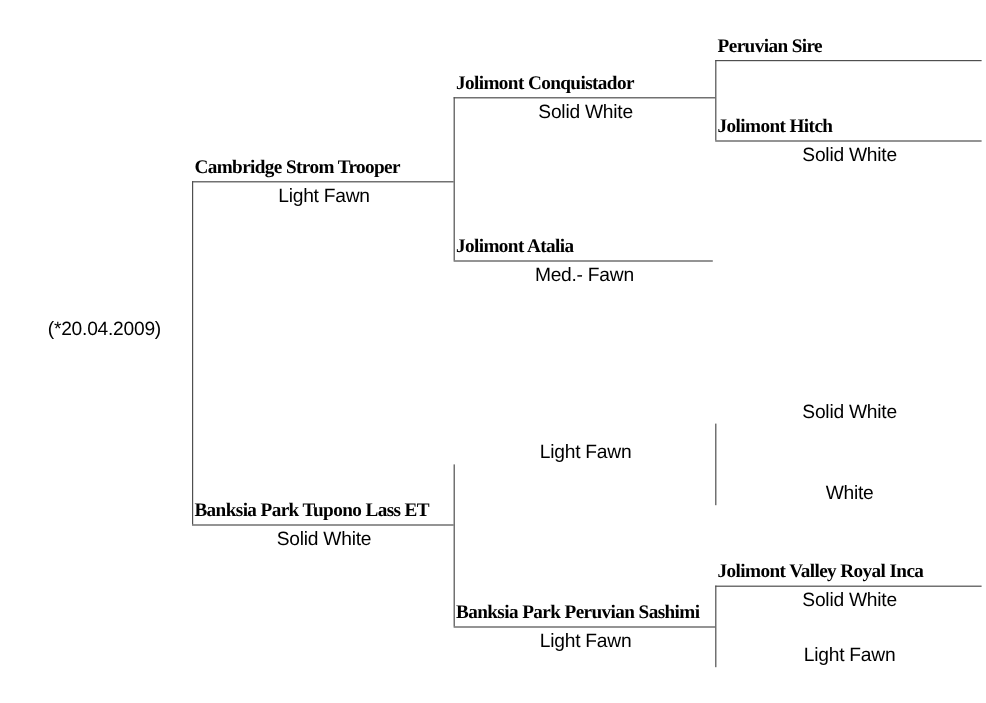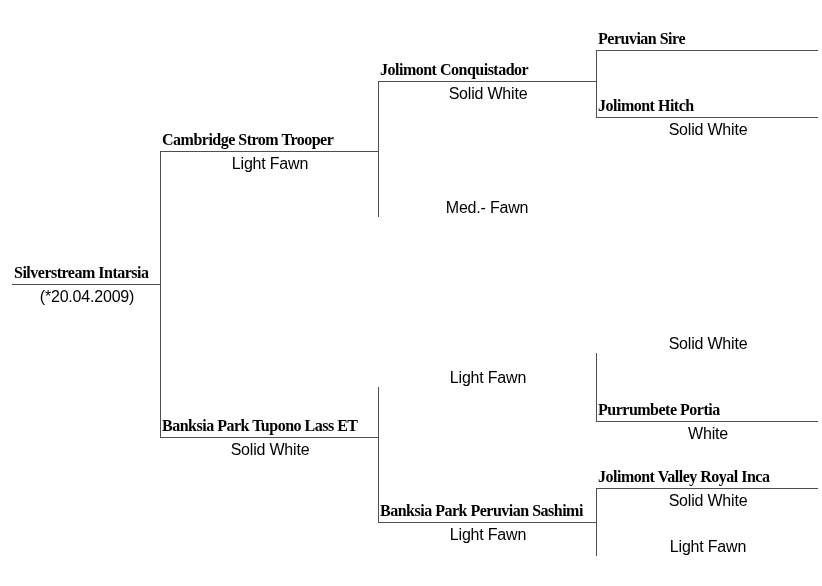--- a/index.html
+++ b/index.html
@@ -19,38 +19,38 @@
     padding:2px 0 0 2px;white-space:nowrap;min-height:19px;text-align:center;
   }
   .vline{position:absolute;width:1px;background:#4f4f4f;}
 </style>
 </head>
 <body>
 
 <div class="canvas">
 
   <div class="node" style="left:12px;top:263px;width:148px">
-    <div class="nm">Silverstream Intarsia</div>
     <div class="sub">(*20.04.2009)</div>
   </div>
 
   <div class="node" style="left:160px;top:130px;width:218px">
     <div class="nm">Cambridge Strom Trooper</div>
     <div class="sub">Light Fawn</div>
   </div>
   <div class="node" style="left:160px;top:416px;width:218px">
     <div class="nm">Banksia Park Tupono Lass ET</div>
     <div class="sub">Solid White</div>
   </div>
 
   <div class="node" style="left:378px;top:60px;width:218px">
     <div class="nm">Jolimont Conquistador</div>
     <div class="sub">Solid White</div>
   </div>
   <div class="node" style="left:378px;top:196px;width:216px">
+    <div class="nm">Jolimont Atalia</div>
     <div class="sub">Med.- Fawn</div>
   </div>
   <div class="node" style="left:378px;top:366px;width:218px">
     <div class="sub">Light Fawn</div>
   </div>
   <div class="node" style="left:378px;top:501px;width:218px">
     <div class="nm">Banksia Park Peruvian Sashimi</div>
     <div class="sub">Light Fawn</div>
   </div>
 
@@ -59,21 +59,20 @@
     <div class="sub"></div>
   </div>
   <div class="node" style="left:596px;top:96px;width:222px">
     <div class="nm">Jolimont Hitch</div>
     <div class="sub">Solid White</div>
   </div>
   <div class="node" style="left:596px;top:332px;width:222px">
     <div class="sub">Solid White</div>
   </div>
   <div class="node" style="left:596px;top:400px;width:222px">
-    <div class="nm">Purrumbete Portia</div>
     <div class="sub">White</div>
   </div>
   <div class="node" style="left:596px;top:467px;width:222px">
     <div class="nm">Jolimont Valley Royal Inca</div>
     <div class="sub">Solid White</div>
   </div>
   <div class="node" style="left:596px;top:535px;width:222px">
     <div class="sub">Light Fawn</div>
   </div>
 

